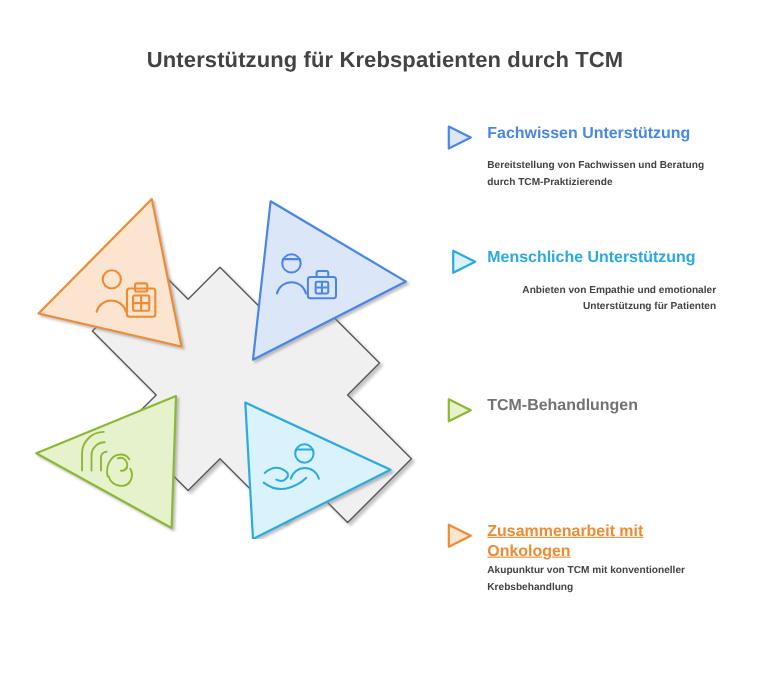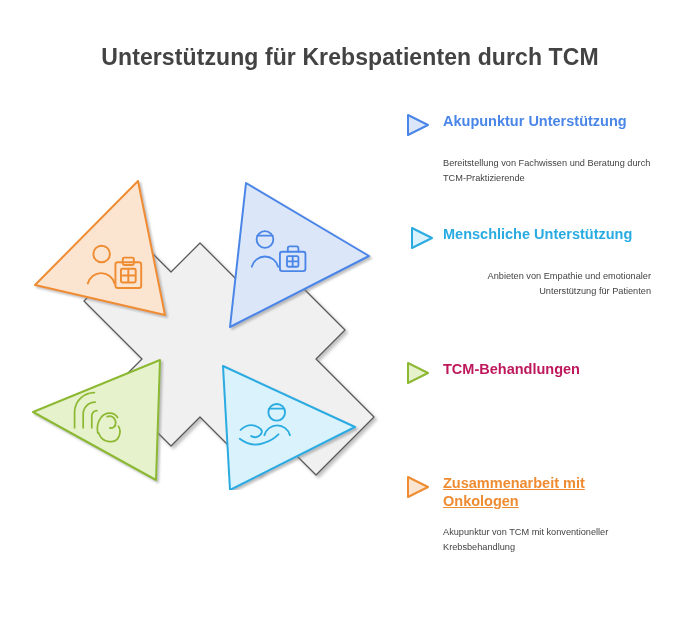--- a/index.html
+++ b/index.html
@@ -9,21 +9,21 @@
     font-family: "Liberation Sans", sans-serif;
     overflow: hidden;
   }
   #root { position: relative; width: 700px; height: 635px; background: #ffffff; }
 
   #page-title {
     position: absolute;
     left: 0; top: 44px;
     width: 700px;
     text-align: center;
-    font-size: 23px;
+    font-size: 20px;
     font-weight: bold;
     color: #434343;
     letter-spacing: 0.1px;
   }
 
   #diagram {
     position: absolute;
     left: 10px; top: 150px;
     width: 390px; height: 340px;
   }
@@ -36,35 +36,35 @@
   .legend-item { position: absolute; width: 255px; }
   .legend-head { display: flex; align-items: flex-start; }
   .legend-arrow { width: 30px; flex: 0 0 30px; padding-top: 1px; }
   .legend-title {
     font-size: 14.5px;
     font-weight: bold;
     line-height: 18px;
     padding-left: 8px;
   }
   .legend-body {
-    margin-top: 15px;
+    margin-top: 1px;
     margin-left: 38px;
     font-size: 9.2px;
-    font-weight: normal;
+    font-weight: bold;
     line-height: 15px;
     color: #434343;
     width: 208px;
   }
   #item-0 { top: 0px; }
   #item-1 { top: 113px; text-align: right; }
   #item-2 { top: 248px; }
   #item-3 { top: 362px; }
   #item-0 .legend-title { color: #4a86e8; }
   #item-1 .legend-title { color: #29abe2; }
-  #item-2 .legend-title { color: #be185d; }
+  #item-2 .legend-title { color: #737373; }
   #item-3 .legend-title { color: #ef8c32; text-decoration: underline; }
 </style>
 </head>
 <body>
 
 <div id="root">
 
   <div id="page-title">Unterstützung für Krebspatienten durch TCM</div>
 
   <div id="diagram">
@@ -141,21 +141,21 @@
 
   <div id="legend">
 
     <div class="legend-item" id="item-0">
       <div class="legend-head">
         <span class="legend-arrow">
           <svg width="26" height="24" viewBox="0 0 26 24">
             <polygon points="3,2 23,12 3,22" fill="#dce6f9" stroke="#4a86e8" stroke-width="2" stroke-linejoin="round"></polygon>
           </svg>
         </span>
-        <span class="legend-title">Akupunktur Unterstützung</span>
+        <span class="legend-title">Fachwissen Unterstützung</span>
       </div>
       <div class="legend-body">Bereitstellung von Fachwissen und Beratung durch TCM-Praktizierende</div>
     </div>
 
     <div class="legend-item" id="item-1">
       <div class="legend-head">
         <span class="legend-arrow">
           <svg width="26" height="24" viewBox="0 0 26 24">
             <polygon points="3,2 23,12 3,22" fill="#d9f2fc" stroke="#29abe2" stroke-width="2" stroke-linejoin="round"></polygon>
           </svg>

